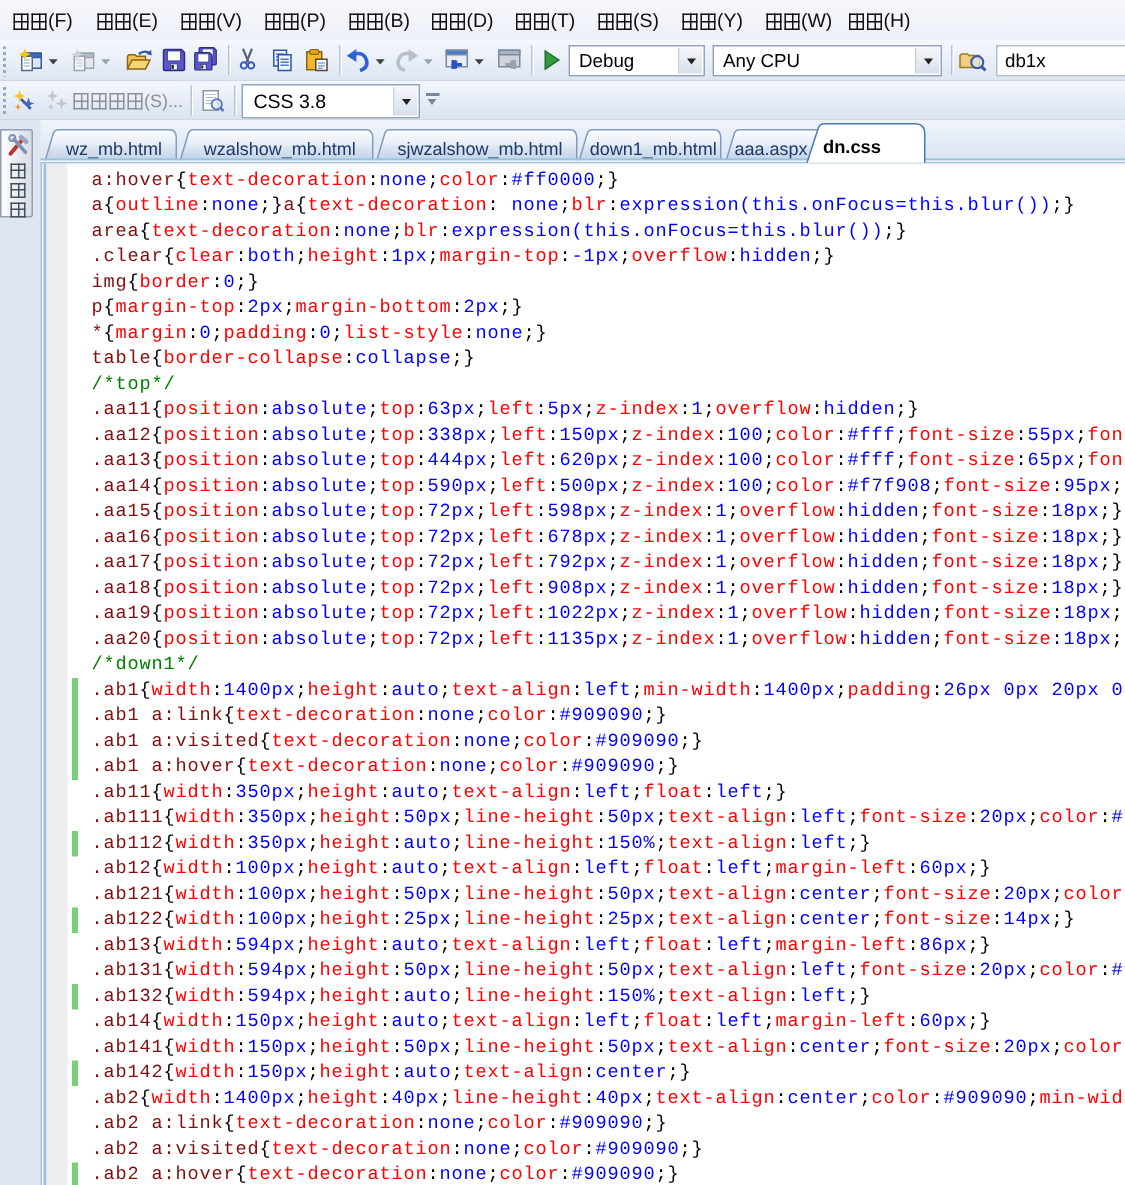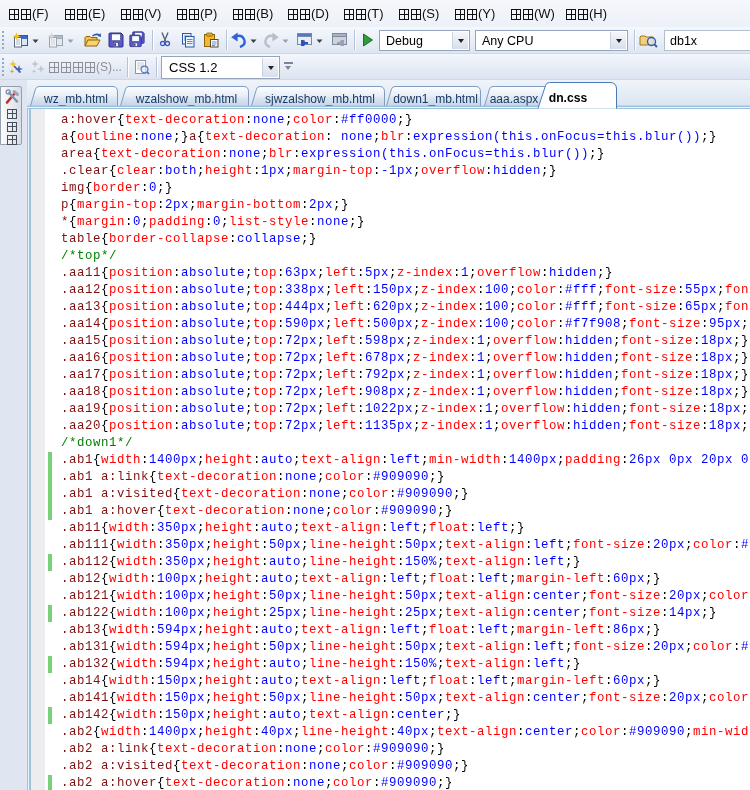--- a/index.html
+++ b/index.html
@@ -172,21 +172,21 @@
 <span style="position:absolute;left:48px;top:54px;height:26px;line-height:26px;color:#8d9099;font-size:12px"><i class="cj"></i><i class="cj"></i><i class="cj"></i><i class="cj"></i>(S)...</span>
 <div style="position:absolute;left:127px;top:57px;width:1px;height:20px;background:#b6c2d6;border-right:1px solid #fff"></div>
 <svg style="position:absolute;left:133px;top:59px" width="17" height="16" viewBox="0 0 17 16">
     <rect x="2.5" y="1.5" width="10" height="13" fill="#fff" stroke="#8a97a8"></rect>
     <path d="M4 4 L11 4 M4 6 L11 6 M4 8 L11 8 M4 10 L8 10" stroke="#b2bfd0" stroke-width=".8"></path>
     <circle cx="11.5" cy="10.5" r="3.4" fill="#dce8f4" fill-opacity=".7" stroke="#5878b8" stroke-width="1.2"></circle>
     <path d="M13.9 12.9 L16 15" stroke="#5878b8" stroke-width="1.8"></path>
   </svg>
 <div style="position:absolute;left:156px;top:57px;width:1px;height:20px;background:#b6c2d6;border-right:1px solid #fff"></div>
 <div style="position:absolute;left:161px;top:56px;width:119px;height:23px;background:#fff;border:1px solid #94a4bc;box-sizing:border-box">
-    <span style="position:absolute;left:7px;top:50%;transform:translateY(-52%);font-size:13px;color:#000">CSS 1.2</span>
+    <span style="position:absolute;left:7px;top:50%;transform:translateY(-52%);font-size:13px;color:#000">CSS 3.8</span>
     <span style="position:absolute;right:1px;top:1px;bottom:1px;width:15px;background:linear-gradient(#f4f6fa,#d8dfeb);border-left:1px solid #c8d2e0"></span>
     <span style="position:absolute;right:5px;top:50%;margin-top:-1.5px;width:0;height:0;border:3.5px solid transparent;border-top:4px solid #222;"></span>
   </div>
 <div style="position:absolute;left:284px;top:62px;width:9px;height:2px;background:#7a8699"></div>
 <div style="position:absolute;left:285px;top:66px;width:0;height:0;border:3.5px solid transparent;border-top:4.5px solid #7a8699"></div>
 
 <div style="position:absolute;left:0;top:80px;width:750px;height:28px;background:linear-gradient(#f0f4fa,#d9e4f1)"></div>
 
 <div style="position:absolute;left:0;top:80px;width:27px;height:710px;background:#e0e5f2"></div>
 

